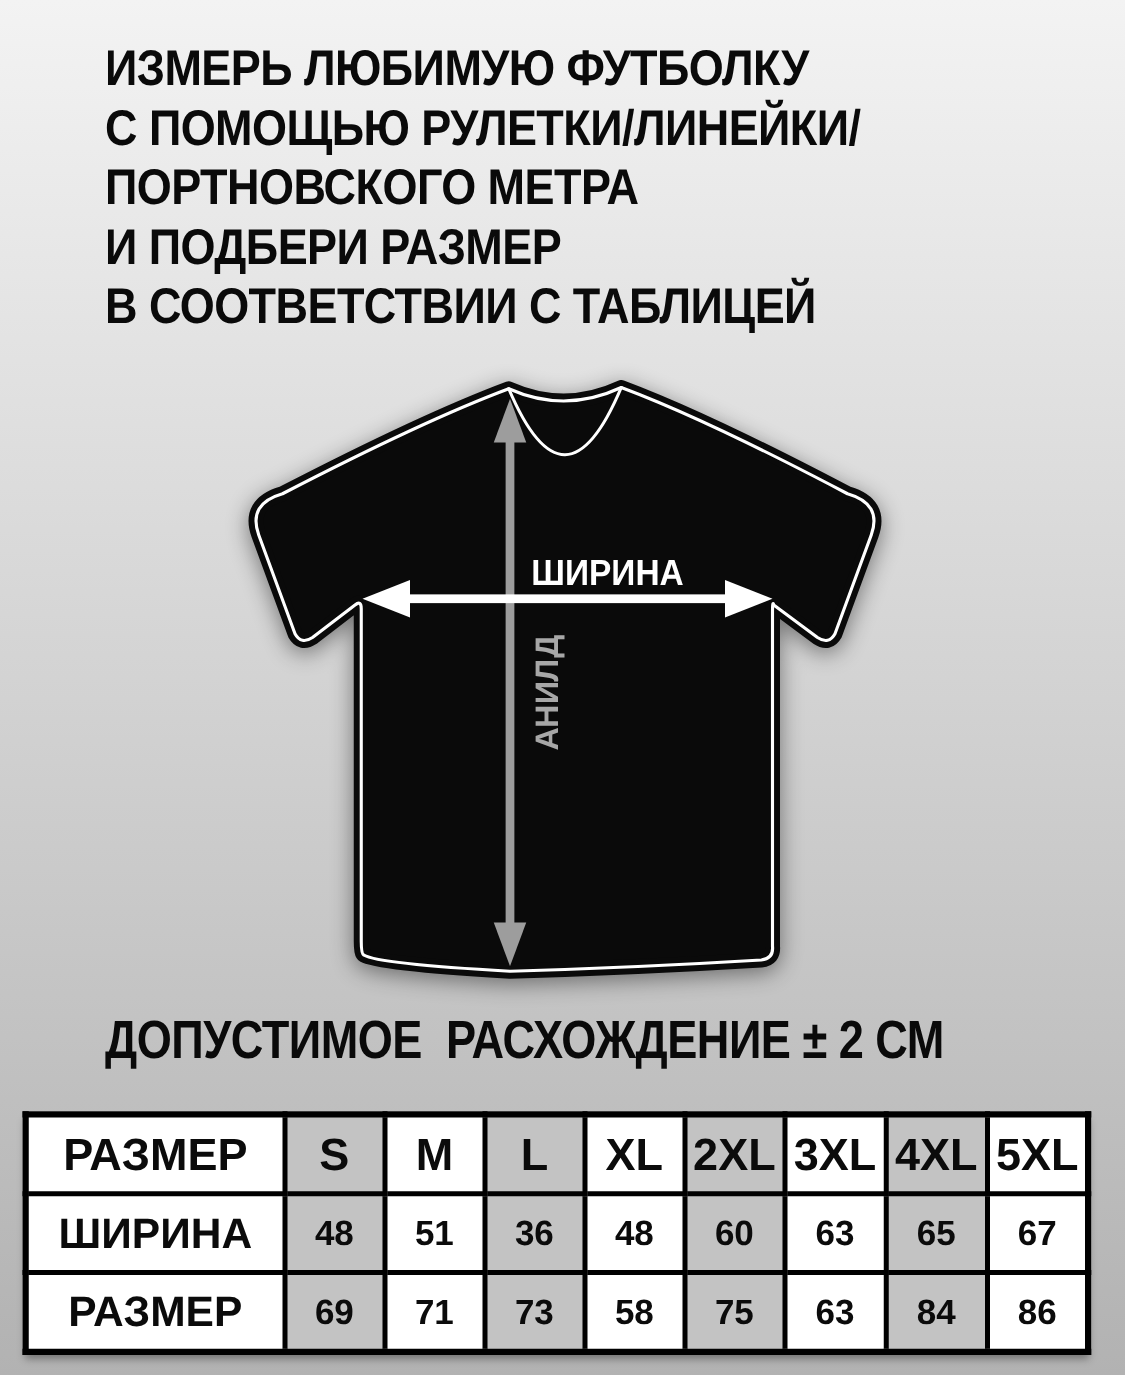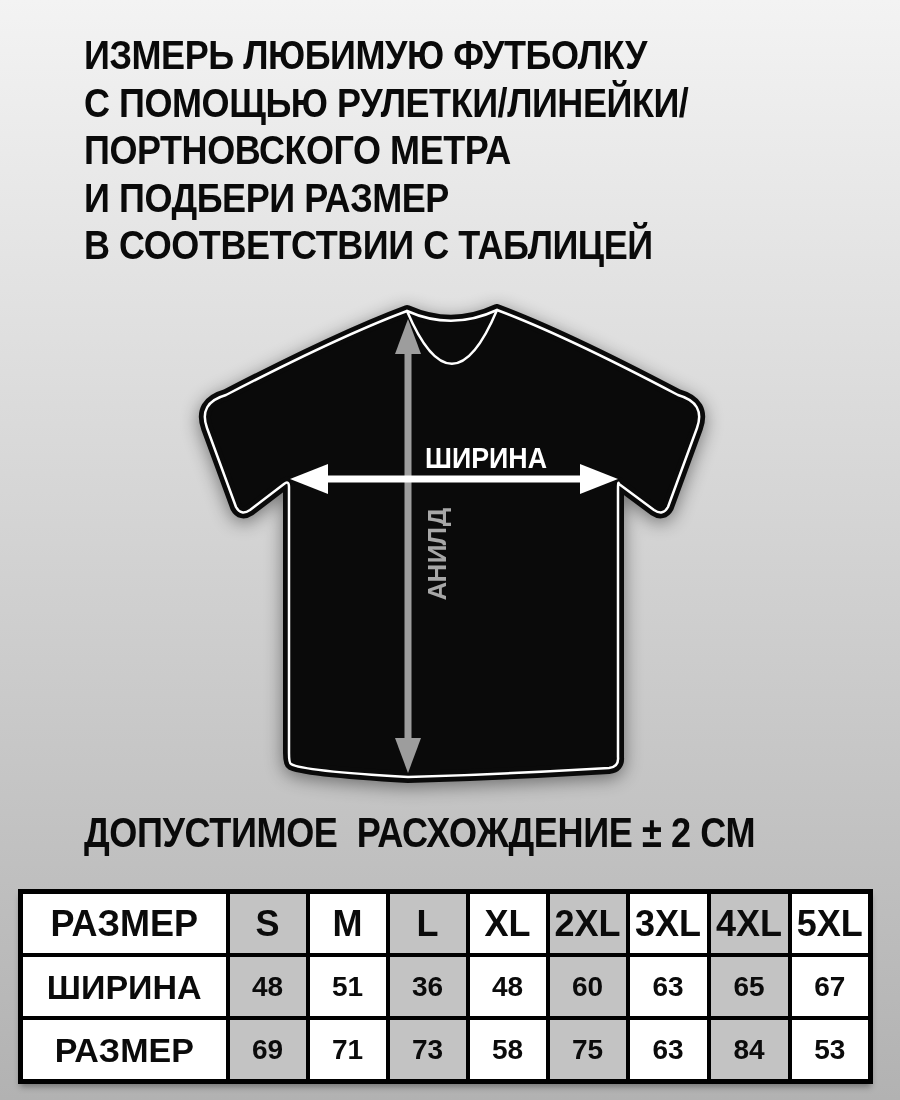--- a/index.html
+++ b/index.html
@@ -137,17 +137,17 @@
       </tr>
       <tr>
         <td class="measure-label">РАЗМЕР</td>
         <td>69</td>
         <td>71</td>
         <td>73</td>
         <td>58</td>
         <td>75</td>
         <td>63</td>
         <td>84</td>
-        <td>53</td>
+        <td>86</td>
       </tr>
     </tbody>
   </table>
 </div>
 
 </body></html>

